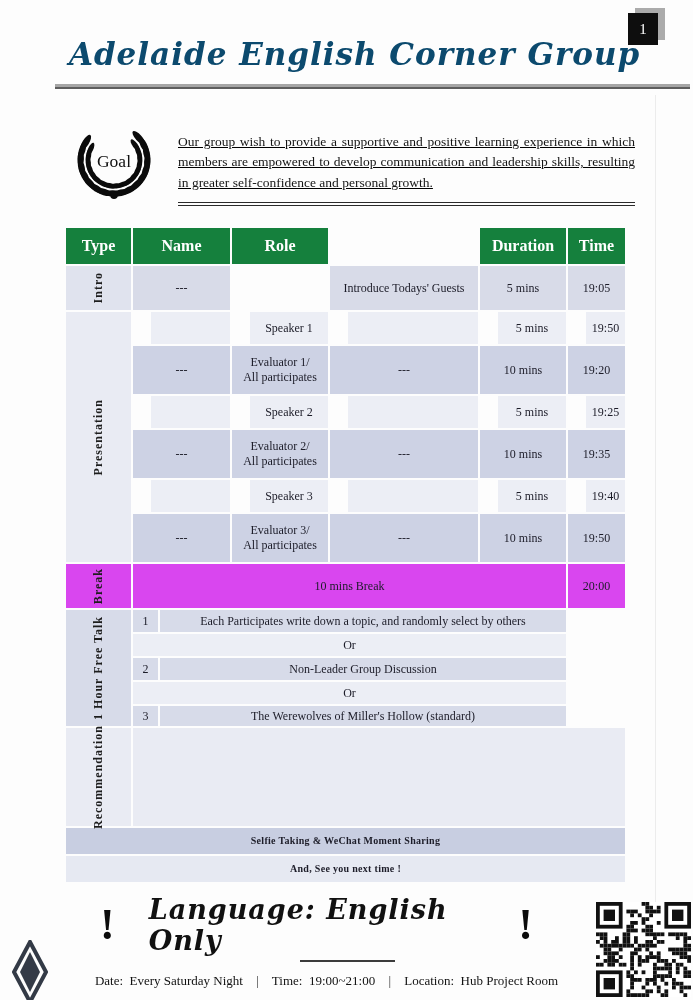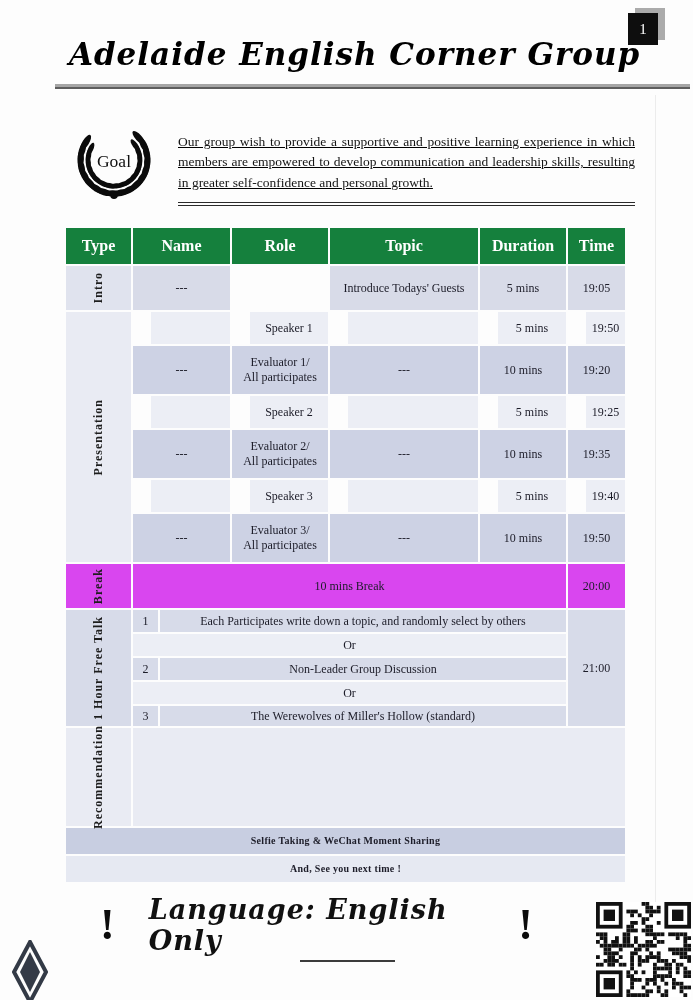--- a/index.html
+++ b/index.html
@@ -7,21 +7,21 @@
   .page { position:relative; width:693px; height:1000px; background:#fdfdfd; margin:0 auto; overflow:hidden; }
 
   
   .pagenum { position:absolute; top:13px; right:35px; width:30px; height:32px;
     background:#0e0e0e; color:#fff; display:flex; align-items:center; justify-content:center;
     font-size:15px; box-shadow:7px -5px 0 #ababab; }
 
   
   .title { position:absolute; top:36px; left:12px; right:40px; text-align:center;
     font-family:"DejaVu Serif","Liberation Serif",serif; font-style:italic; font-weight:600;
-    font-size:31px; letter-spacing:1px; color:#000000;padding-left:44px; }
+    font-size:31px; letter-spacing:1px; color:#0c4a6e;padding-left:44px; }
   .title-rule { position:absolute; top:84px; left:55px; right:3px; height:2px;
     border-top:3px solid #a6a6a6; border-bottom:2px solid #5e5e5e; background:#fff; }
   .right-edge-line { position:absolute; top:95px; bottom:95px; right:37px; width:1px; background:#ececec; }
 
   
   .goal { position:absolute; top:116px; left:64px; right:58px; display:flex; gap:14px; }
   .goal-badge { flex:0 0 100px; }
   .goal-textcol { flex:1; padding-top:16px;text-decoration:underline; }
   .goal-text { font-size:13.5px; line-height:1.5; color:#151515; text-align:justify; }
   .goal-underline { margin-top:9px; height:4px; border-top:1px solid #2a2a2a; border-bottom:1px solid #2a2a2a; width:100%; }
@@ -122,21 +122,20 @@
       <div class="goal-text">Our group wish to provide a supportive and positive learning experience in which members are empowered to develop communication and leadership skills, resulting in greater self-confidence and personal growth.</div>
       <div class="goal-underline"></div>
     </div>
   </div>
 
   <div class="tbl">
 
     <div class="cell hd" style="grid-area:1/1">Type</div>
     <div class="cell hd" style="grid-area:1/2/2/4">Name</div>
     <div class="cell hd" style="grid-area:1/4">Role</div>
-    <div class="cell hd" style="grid-area:1/5">Topic</div>
     <div class="cell hd" style="grid-area:1/6">Duration</div>
     <div class="cell hd" style="grid-area:1/7">Time</div>
 
     <div class="cell bg-type-i" style="grid-area:2/1">
         <span class="vlabel">Intro</span>
       </div>
     <div class="cell bg-intro" style="grid-area:2/2/3/4">---</div>
     <div class="cell bg-intro" style="grid-area:2/5">Introduce Todays' Guests</div>
     <div class="cell bg-intro" style="grid-area:2/6">5 mins</div>
     <div class="cell bg-intro" style="grid-area:2/7">19:05</div>
@@ -186,21 +185,20 @@
 
     <div class="cell bg-break" style="grid-area:9/1">
         <span class="vlabel">Break</span>
       </div>
     <div class="cell bg-break" style="grid-area:9/2/10/7">10 mins Break</div>
     <div class="cell bg-break" style="grid-area:9/7">20:00</div>
 
     <div class="cell bg-ft" style="grid-area:10/1/15/2">
         <span class="vlabel">1 Hour Free Talk</span>
       </div>
-    <div class="cell bg-ft" style="grid-area:10/7/15/8">21:00</div>
 
     <div class="cell bg-ft" style="grid-area:10/2">1</div>
     <div class="cell bg-ft" style="grid-area:10/3/11/7">Each Participates write down a topic, and randomly select by others</div>
     <div class="cell bg-or" style="grid-area:11/2/12/7">Or</div>
     <div class="cell bg-ft" style="grid-area:12/2">2</div>
     <div class="cell bg-ft" style="grid-area:12/3/13/7">Non-Leader Group Discussion</div>
     <div class="cell bg-or" style="grid-area:13/2/14/7">Or</div>
     <div class="cell bg-ft" style="grid-area:14/2">3</div>
     <div class="cell bg-ft" style="grid-area:14/3/15/7">The Werewolves of Miller's Hollow (standard)</div>
 
@@ -213,20 +211,30 @@
     <div class="cell bg-close bold" style="grid-area:17/1/18/8">And, See you next time !</div>
   </div>
 
   <div class="lang-row">
     <span class="excl">!</span>
     <span class="lang-text">Language: English Only</span>
     <span class="excl">!</span>
   </div>
   <div class="mini-rule"></div>
 
+  <div class="footer-line">
+    <span>Date:</span>&nbsp;
+    <span>Every Saturday Night</span>
+    <span class="sep">|</span>
+    <span>Time:</span>&nbsp;
+    <span>19:00~21:00</span>
+    <span class="sep">|</span>
+    <span>Location:</span>&nbsp;
+    <span>Hub Project Room</span>
+  </div>
 
   <svg class="diamond" width="36" height="66" viewBox="0 0 36 66">
     <polygon points="18,2 34,32 18,62 2,32" fill="none" stroke="#333a46" stroke-width="4"></polygon>
     <polygon points="18,12 28,32 18,52 8,32" fill="#333a46"></polygon>
   </svg>
 
   <svg class="qr" id="qr" width="95" height="95" viewBox="0 0 95 95">
     <rect x="0" y="0" width="95" height="95" fill="#ffffff"></rect>
   <rect x="45.599999999999994" y="0" width="3.8" height="3.8" fill="#111"></rect>
       <rect x="49.4" y="0" width="3.8" height="3.8" fill="#111"></rect>

